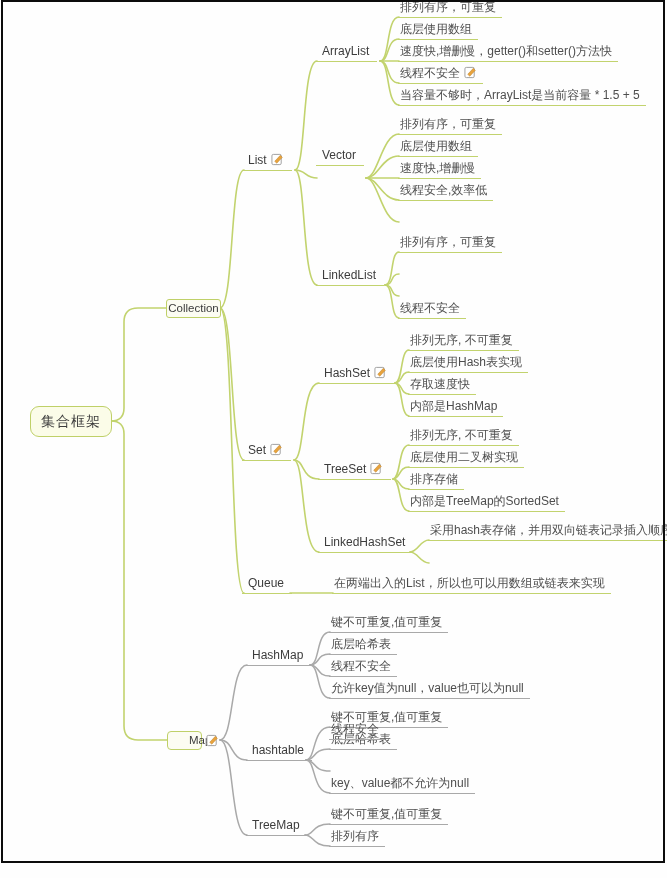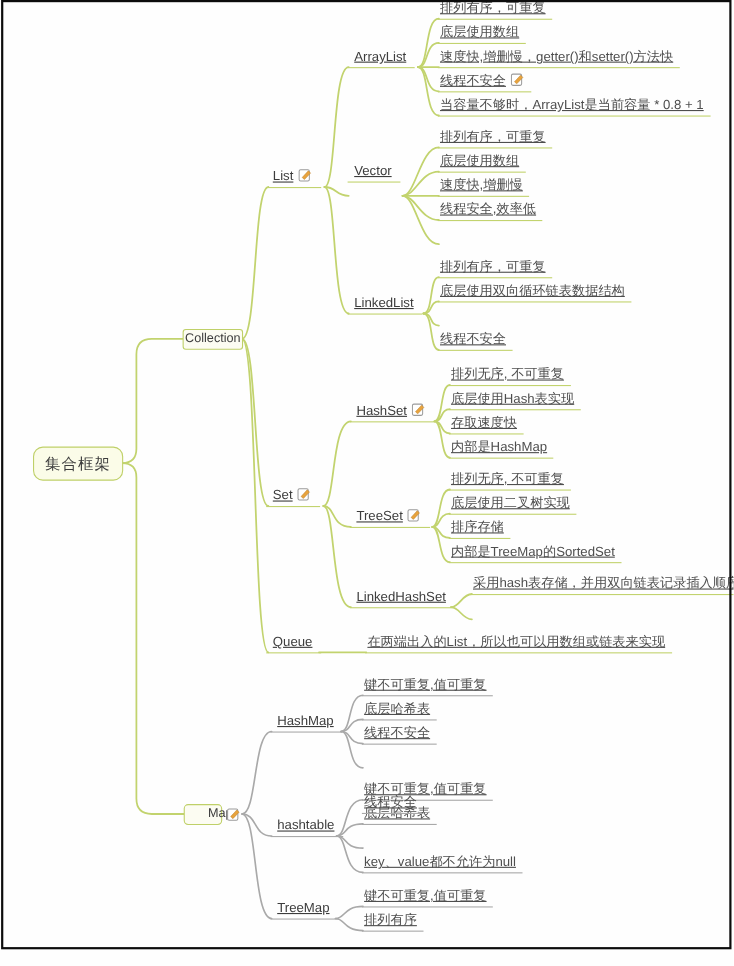--- a/index.html
+++ b/index.html
@@ -2,21 +2,21 @@
 <html><head>
 <meta charset="utf-8">
 <style>
   html,body{margin:0;padding:0;background:#ffffff;}
   #stage{position:relative;width:667px;height:878px;background:#fefefe;overflow:hidden;
          font-family:"Liberation Sans","DejaVu Sans",sans-serif;}
   #frame{position:absolute;left:1px;top:0;width:664px;height:863px;border:2px solid #0c0c0c;
          box-sizing:border-box;pointer-events:none;}
   #links{position:absolute;left:0;top:0;}
   .lbl,.note{position:absolute;height:16px;line-height:15px;font-size:12px;white-space:nowrap;
-             border-bottom:1.5px solid;text-decoration:underline;}
+             border-bottom:1.5px solid;}
   .note{color:#4e4e4e;padding:0 6px 1px 2px;}
   .lbl{color:#3c3c3c;padding:0 8px 1px 6px;}
   .g{border-color:#c2d36e;}
   .y{border-color:#a9a9a9;}
   .box{position:absolute;box-sizing:border-box;text-align:center;color:#3c3c3c;
        background:#fcfcf2;border:1px solid #bfd068;}
   .box.root{left:30px;top:406px;width:82px;height:31px;line-height:28px;font-size:14px;
             border-radius:9px;border-width:1.5px;background:#fbfce8;letter-spacing:1px;}
   .box.coll{left:166px;top:299px;width:55px;height:19px;line-height:17px;font-size:11.5px;border-radius:3px;}
   .box.map{left:167px;top:731px;width:35px;height:19px;line-height:17px;font-size:11.5px;border-radius:4px;padding-left:21px;}
@@ -122,29 +122,28 @@
   <div class="lbl g" style="left:316px;top:148px"><span>Vector</span></div>
   <div class="lbl g" style="left:316px;top:268px"><span>LinkedList</span></div>
 
   <div class="note g" style="left:398px;top:0px"><span>排列有序，可重复</span></div>
   <div class="note g" style="left:398px;top:22px"><span>底层使用数组</span></div>
   <div class="note g" style="left:398px;top:44px"><span>速度快,增删慢，getter()和setter()方法快</span></div>
   <div class="note g" style="left:398px;top:66px"><span>线程不安全</span><svg class="nicon" viewBox="0 0 14 14">
         <rect x="1" y="1.5" width="10" height="11" rx="1.5" fill="#fff" stroke="#9a9a9a"></rect>
         <path d="M4 9 L10 2.5 L12.2 4.7 L6.2 11 Z" fill="#e8a33d" stroke="#b97f2a" stroke-width="0.5"></path>
       </svg></div>
-  <div class="note g" style="left:398px;top:88px"><span>当容量不够时，ArrayList是当前容量 * 0.8 + 1</span></div>
+  <div class="note g" style="left:398px;top:88px"><span>当容量不够时，ArrayList是当前容量 * 1.5 + 5</span></div>
 
   <div class="note g" style="left:398px;top:117px"><span>排列有序，可重复</span></div>
   <div class="note g" style="left:398px;top:139px"><span>底层使用数组</span></div>
   <div class="note g" style="left:398px;top:161px"><span>速度快,增删慢</span></div>
   <div class="note g" style="left:398px;top:183px"><span>线程安全,效率低</span></div>
 
   <div class="note g" style="left:398px;top:235px"><span>排列有序，可重复</span></div>
-  <div class="note g" style="left:398px;top:257px"><span>底层使用双向循环链表数据结构</span></div>
   <div class="note g" style="left:398px;top:301px"><span>线程不安全</span></div>
 
   <div class="lbl g" style="left:318px;top:366px"><span>HashSet</span><svg class="nicon" viewBox="0 0 14 14">
         <rect x="1" y="1.5" width="10" height="11" rx="1.5" fill="#fff" stroke="#9a9a9a"></rect>
         <path d="M4 9 L10 2.5 L12.2 4.7 L6.2 11 Z" fill="#e8a33d" stroke="#b97f2a" stroke-width="0.5"></path>
       </svg></div>
   <div class="lbl g" style="left:318px;top:462px"><span>TreeSet</span><svg class="nicon" viewBox="0 0 14 14">
         <rect x="1" y="1.5" width="10" height="11" rx="1.5" fill="#fff" stroke="#9a9a9a"></rect>
         <path d="M4 9 L10 2.5 L12.2 4.7 L6.2 11 Z" fill="#e8a33d" stroke="#b97f2a" stroke-width="0.5"></path>
       </svg></div>
@@ -162,20 +161,21 @@
 
   <div class="note g" style="left:428px;top:523px"><span>采用hash表存储，并用双向链表记录插入顺序</span></div>
 
   <div class="lbl y" style="left:246px;top:648px"><span>HashMap</span></div>
   <div class="lbl y" style="left:246px;top:743px"><span>hashtable</span></div>
   <div class="lbl y" style="left:246px;top:818px"><span>TreeMap</span></div>
 
   <div class="note y" style="left:329px;top:615px"><span>键不可重复,值可重复</span></div>
   <div class="note y" style="left:329px;top:637px"><span>底层哈希表</span></div>
   <div class="note y" style="left:329px;top:659px"><span>线程不安全</span></div>
+  <div class="note y" style="left:329px;top:681px"><span>允许key值为null，value也可以为null</span></div>
 
   <div class="note y" style="left:329px;top:710px"><span>键不可重复,值可重复</span></div>
   <div class="note y" style="left:329px;top:732px"><span>底层哈希表</span></div>
   <div class="note y" style="left:329px;top:722px"><span>线程安全</span></div>
   <div class="note y" style="left:329px;top:776px"><span>key、value都不允许为null</span></div>
 
   <div class="note y" style="left:329px;top:807px"><span>键不可重复,值可重复</span></div>
   <div class="note y" style="left:329px;top:829px"><span>排列有序</span></div>
 
   <div id="frame"></div>

